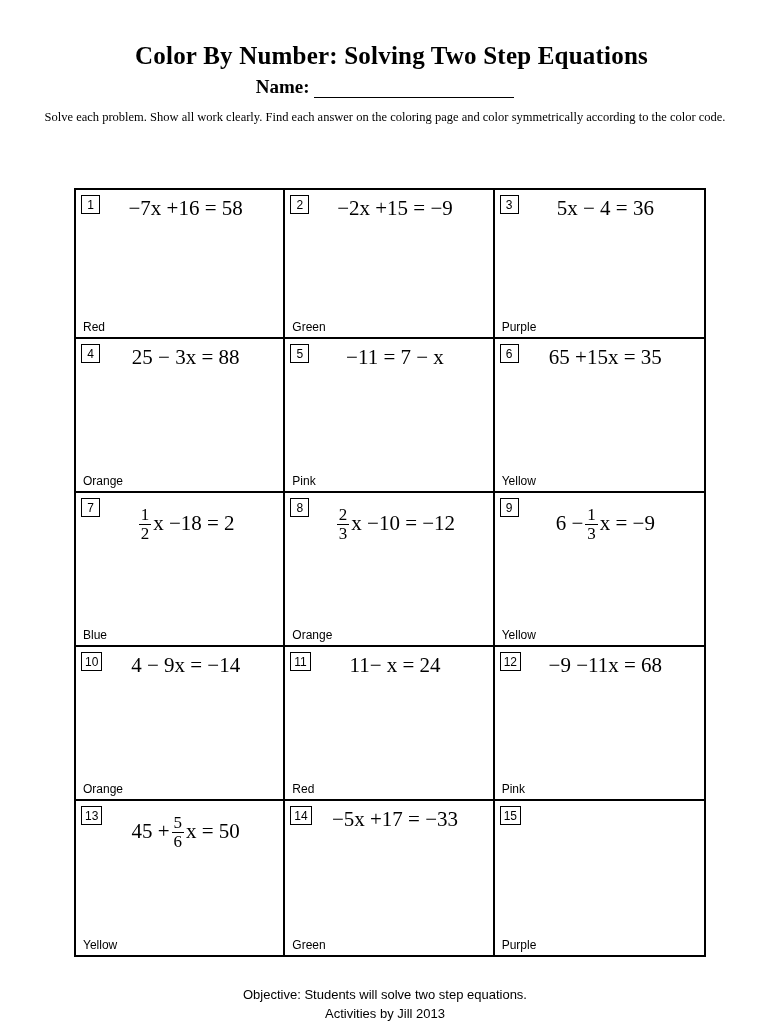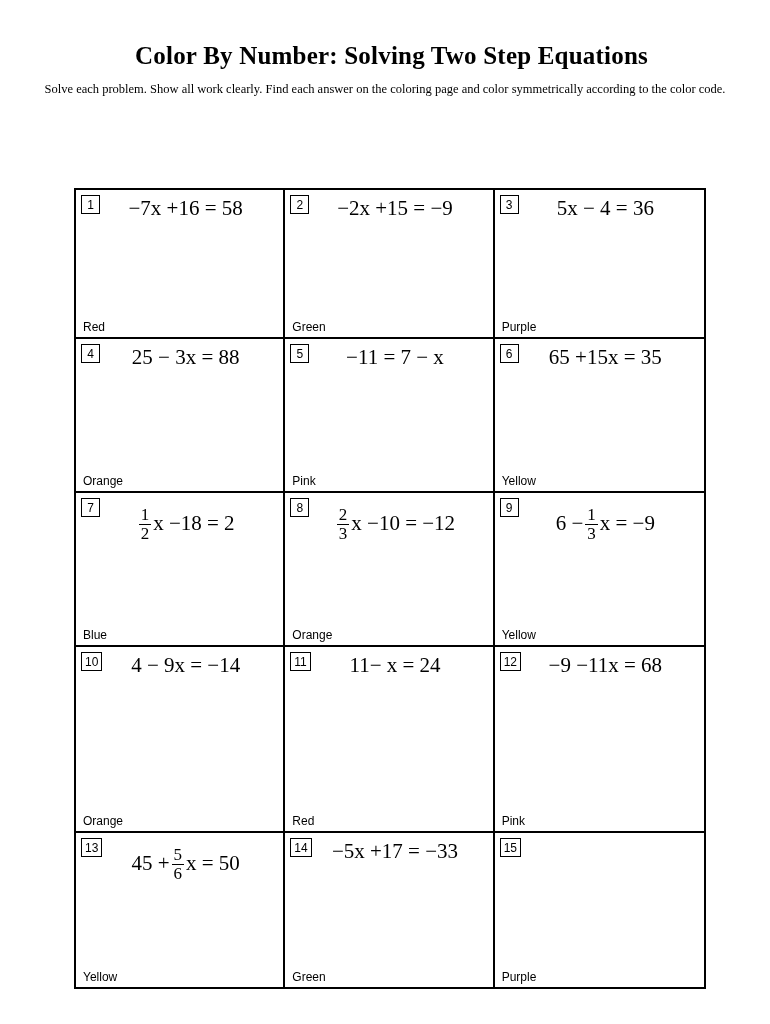--- a/index.html
+++ b/index.html
@@ -57,21 +57,21 @@
     border: 2.5px solid #000;
     box-sizing: border-box;
   }
   .row {
     display: flex;
     width: 100%;
   }
   .row.r1 .cell { height: 149px; }
   .row.r2 .cell { height: 154px; }
   .row.r3 .cell { height: 154px; }
-  .row.r4 .cell { height: 186px; }
+  .row.r4 .cell { height: 154px; }
   .row.r5 .cell { height: 154px; }
   .cell {
     position: relative;
     box-sizing: border-box;
     border-right: 2.5px solid #000;
     border-bottom: 2.5px solid #000;
     flex: 1 1 33.3333%;
     overflow: hidden;
   }
   .row:last-child .cell { border-bottom: none; }
@@ -147,20 +147,24 @@
     line-height: 1.45;
   }
 </style>
 </head>
 <body>
 
 <div class="page">
 
   <div class="title">Color By Number: Solving Two Step Equations</div>
 
+  <div class="name-line">
+    <span>Name:</span>
+    <span class="name-blank"></span>
+  </div>
 
   <div class="directions">Solve each problem.  Show all work clearly.  Find each answer on the coloring page and color symmetrically according to the color code.</div>
 
   <div class="grid">
 
     <div class="row r1">
       <div class="cell">
         <div class="num-box">1</div>
         <div class="eq">−7x +16 = 58</div>
         <div class="color-label">Red</div>
@@ -251,14 +255,18 @@
         <div class="color-label">Green</div>
       </div>
       <div class="cell">
         <div class="num-box">15</div>
         <div class="color-label">Purple</div>
       </div>
     </div>
 
   </div>
 
+  <div class="footer">
+    <div>Objective: Students will solve two step equations.</div>
+    <div>Activities by Jill 2013</div>
+  </div>
 
 </div>
 
 </body></html>

